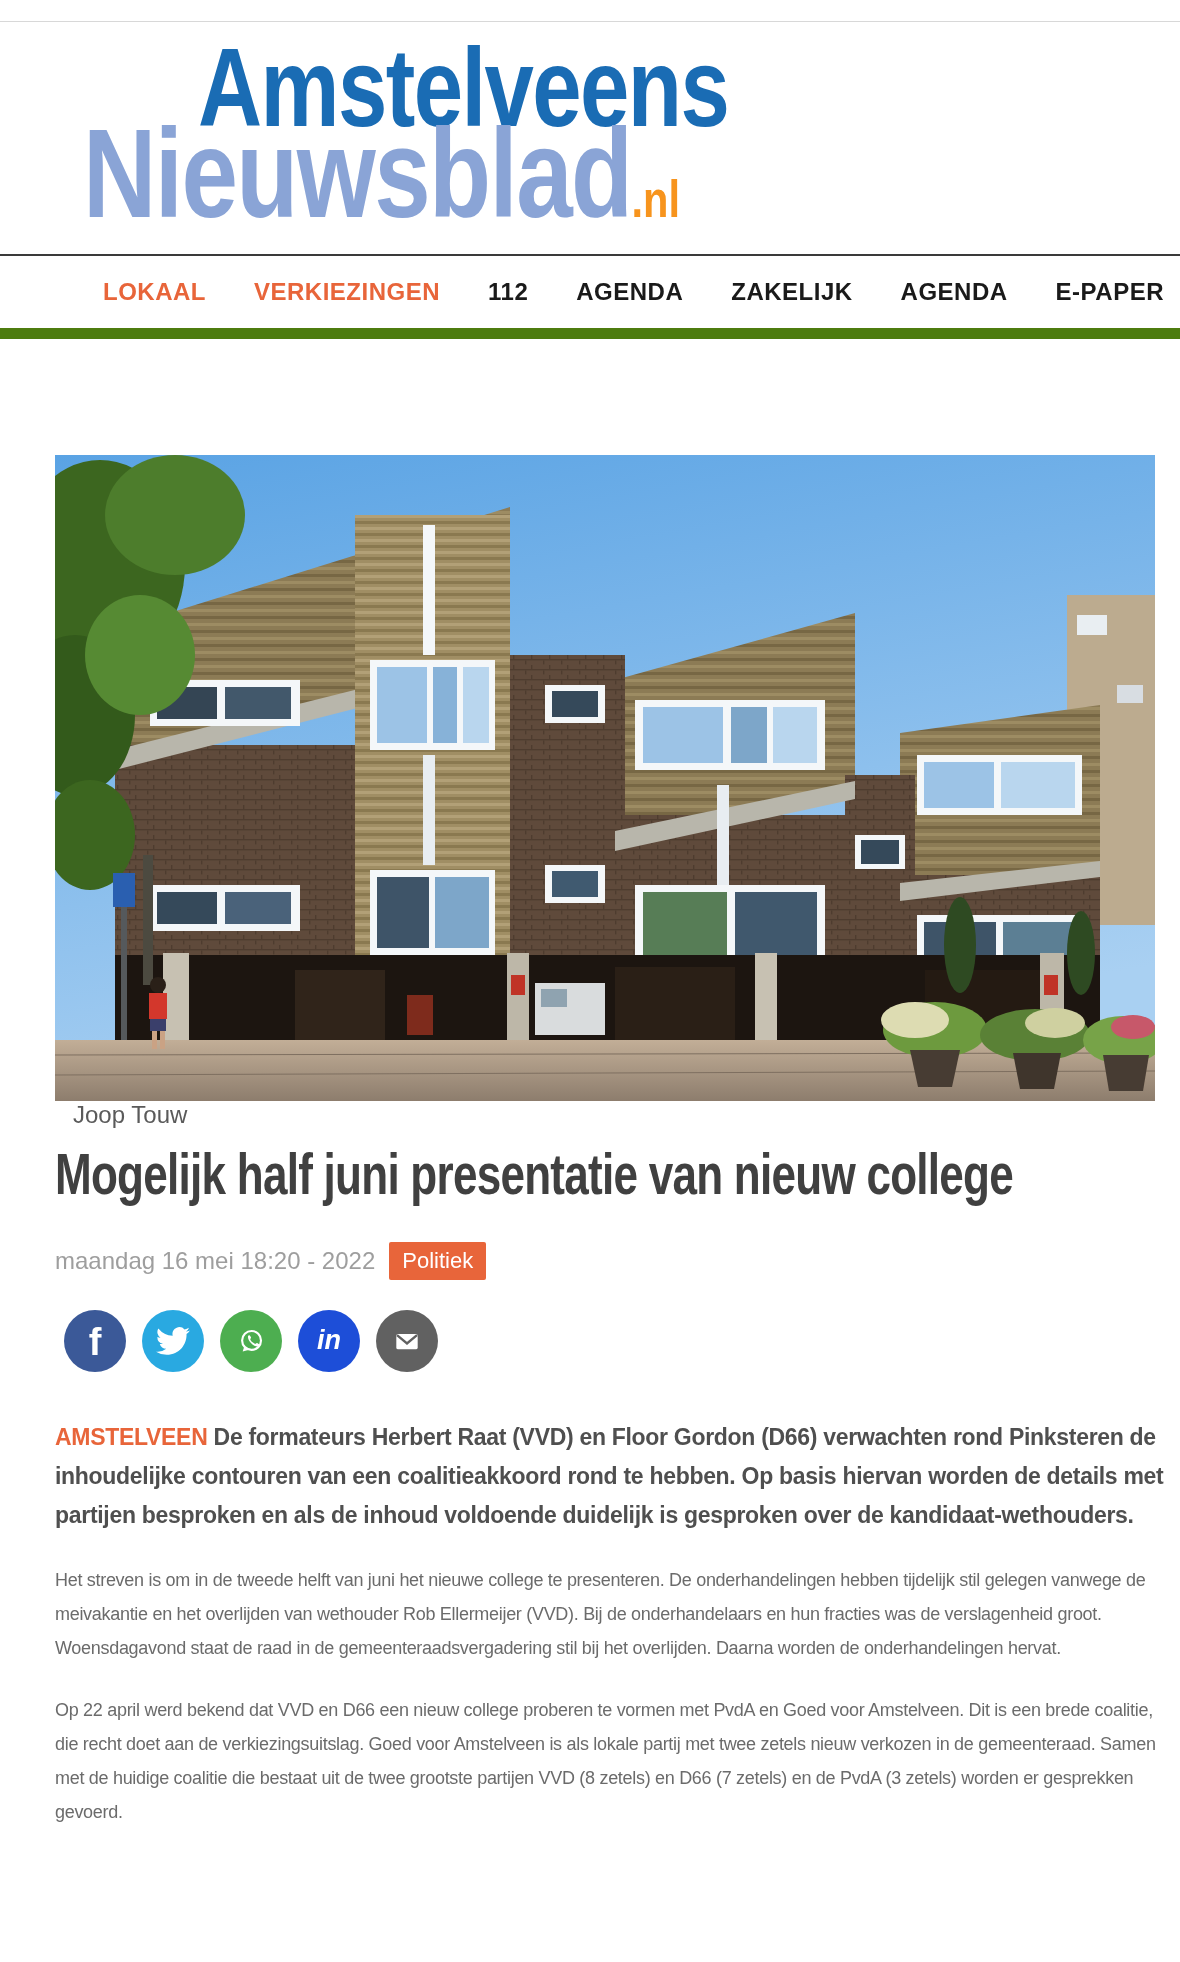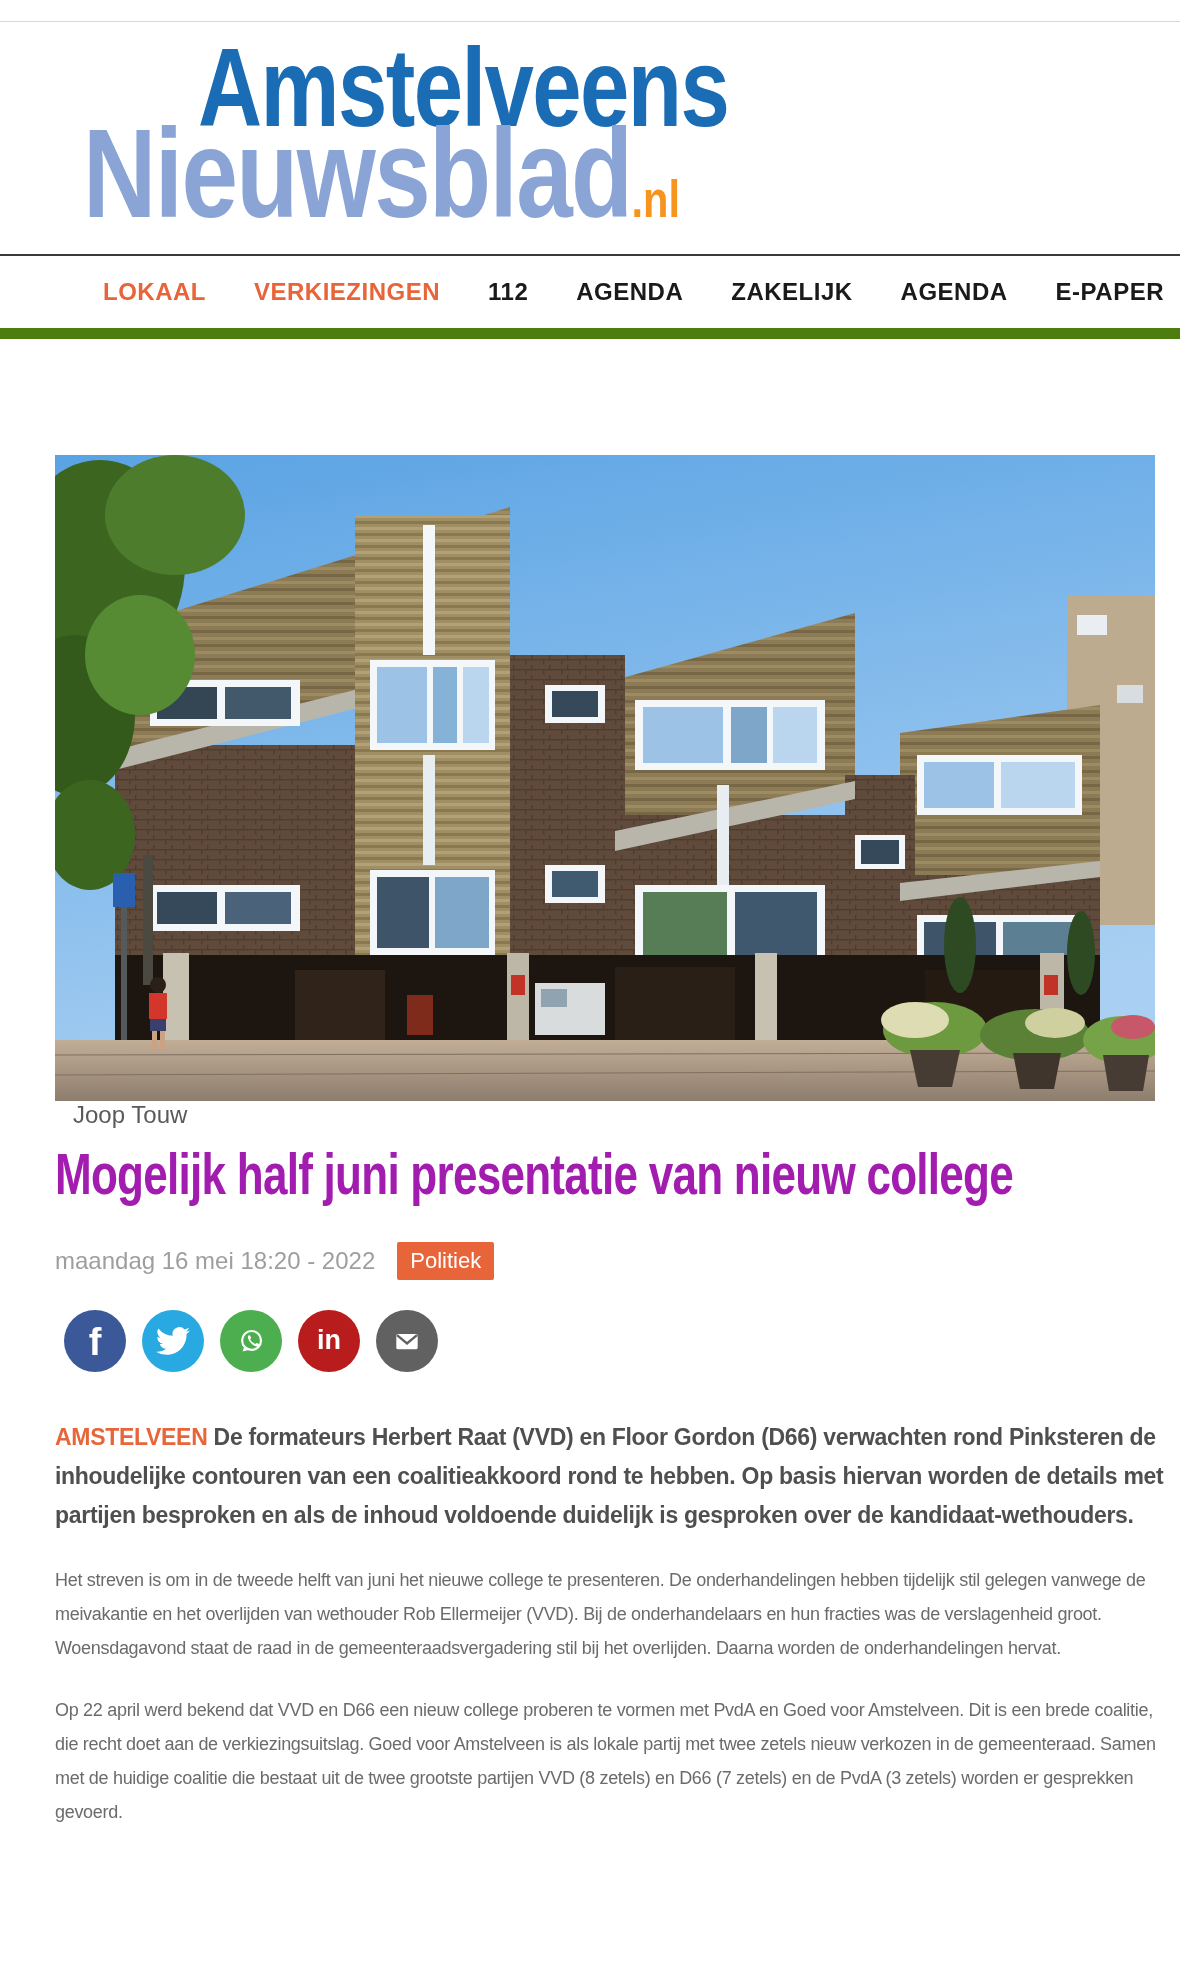--- a/index.html
+++ b/index.html
@@ -24,33 +24,33 @@
   .nav a.active{color:#e8653a;}
 
   
   .content{margin-left:55px;width:1115px;}
 
   .photo-wrap{margin-top:116px;width:1100px;height:646px;overflow:hidden;background:#7db4e6;}
   .photo-wrap svg{display:block;}
 
   .credit{padding-left:18px;font-size:24px;color:#5a5a5a;}
 
-  .headline{margin-top:16px;font-size:58px;line-height:58px;font-weight:bold;color:#a21caf;letter-spacing:-1px;white-space:nowrap;}
+  .headline{margin-top:16px;font-size:58px;line-height:58px;font-weight:bold;color:#404040;letter-spacing:-1px;white-space:nowrap;}
   .headline .squeeze{transform:scaleX(0.76);}
 
   .meta{margin-top:16px;display:flex;align-items:center;}
   .meta .date{font-size:24px;color:#9e9e9e;}
-  .meta .badge{margin-left:22px;background:#e8653a;color:#fff;font-size:22px;padding:6px 13px;border-radius:2px;}
+  .meta .badge{margin-left:14px;background:#e8653a;color:#fff;font-size:22px;padding:6px 13px;border-radius:2px;}
 
   .share{margin-top:30px;margin-left:9px;display:flex;gap:16px;}
   .share .btn{width:62px;height:62px;border-radius:50%;display:flex;align-items:center;justify-content:center;color:#fff;}
   .btn-fb{background:#3b5998;}
   .btn-tw{background:#29a9e1;}
   .btn-wa{background:#4dae50;}
-  .btn-li{background:#b91c1c;}
+  .btn-li{background:#1d4ed8;font-style:italic;}
   .btn-mail{background:#616161;}
   .btn .glyph-f{font-size:38px;font-weight:bold;line-height:1;margin-top:2px;}
   .btn .glyph-in{font-size:27px;font-weight:bold;line-height:1;}
 
   .article-body{letter-spacing:-0.3px;}
   .article-body p{margin:0;}
   .intro{margin-top:46px !important;font-size:23px;font-weight:bold;line-height:39px;color:#4f4f4f;}
   .intro .lead{color:#e8653a;}
   .para{margin-top:28px !important;font-size:18px;line-height:34px;color:#6b6b6b;}
 </style>

